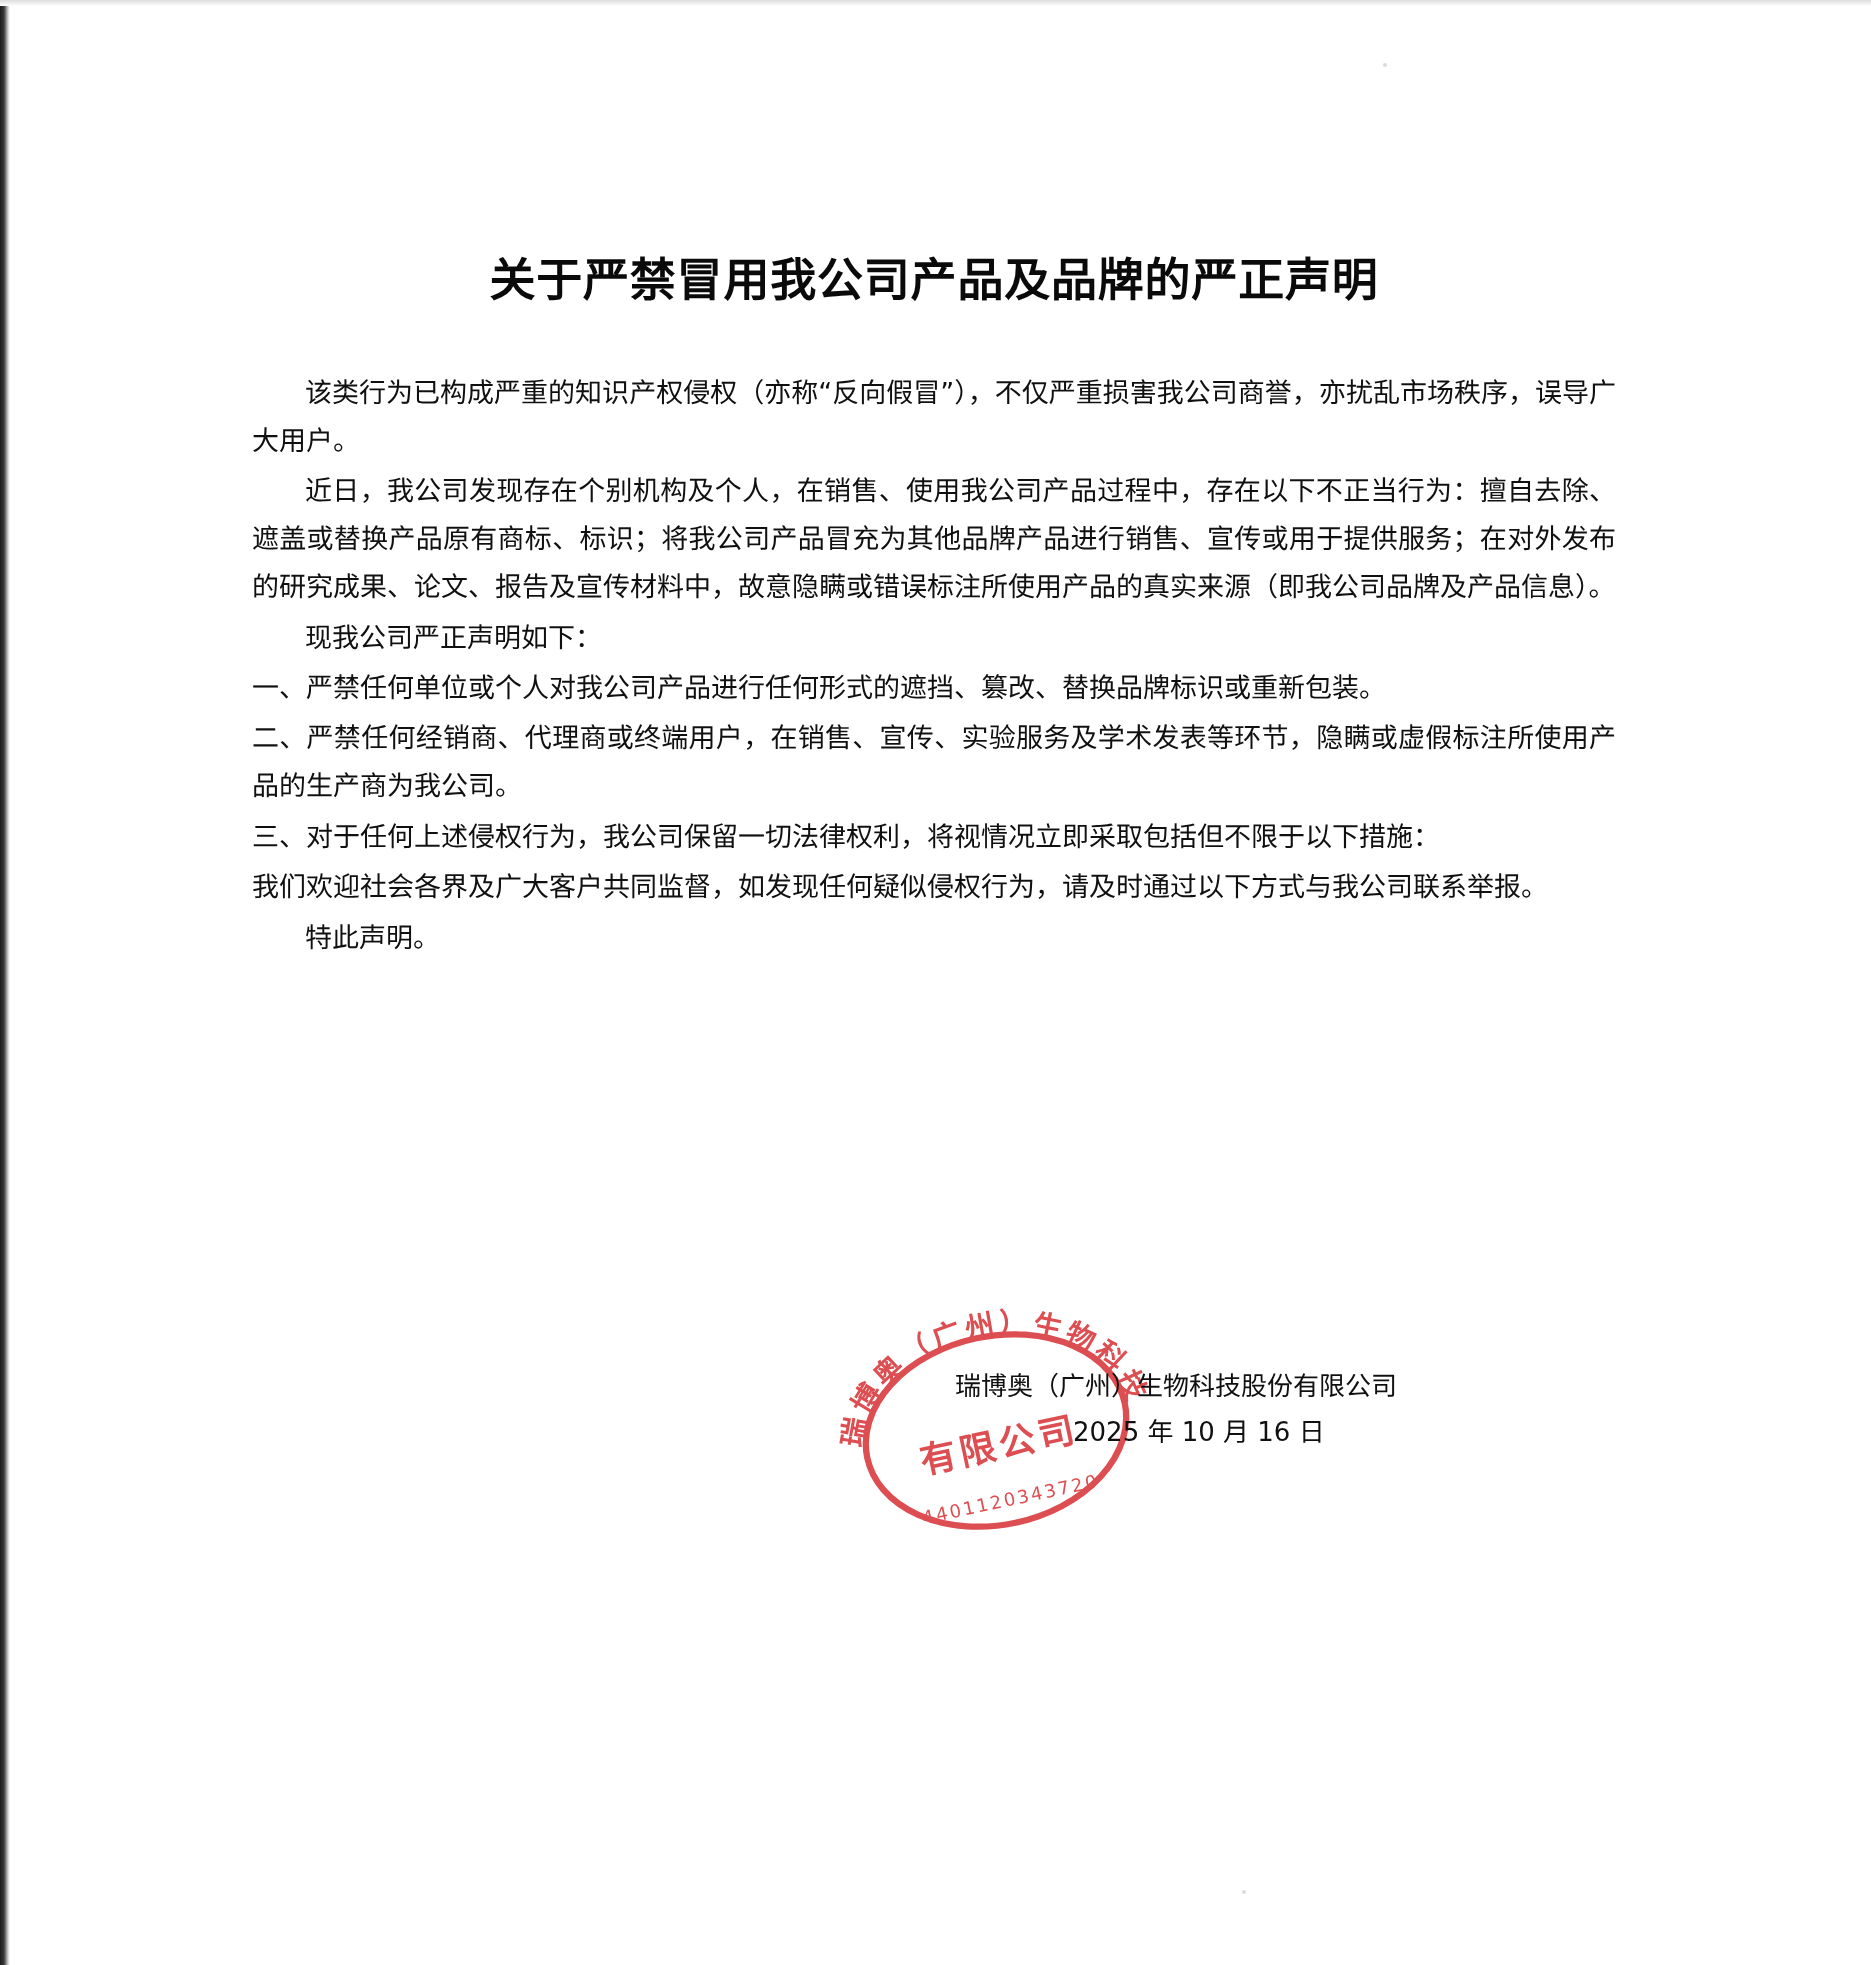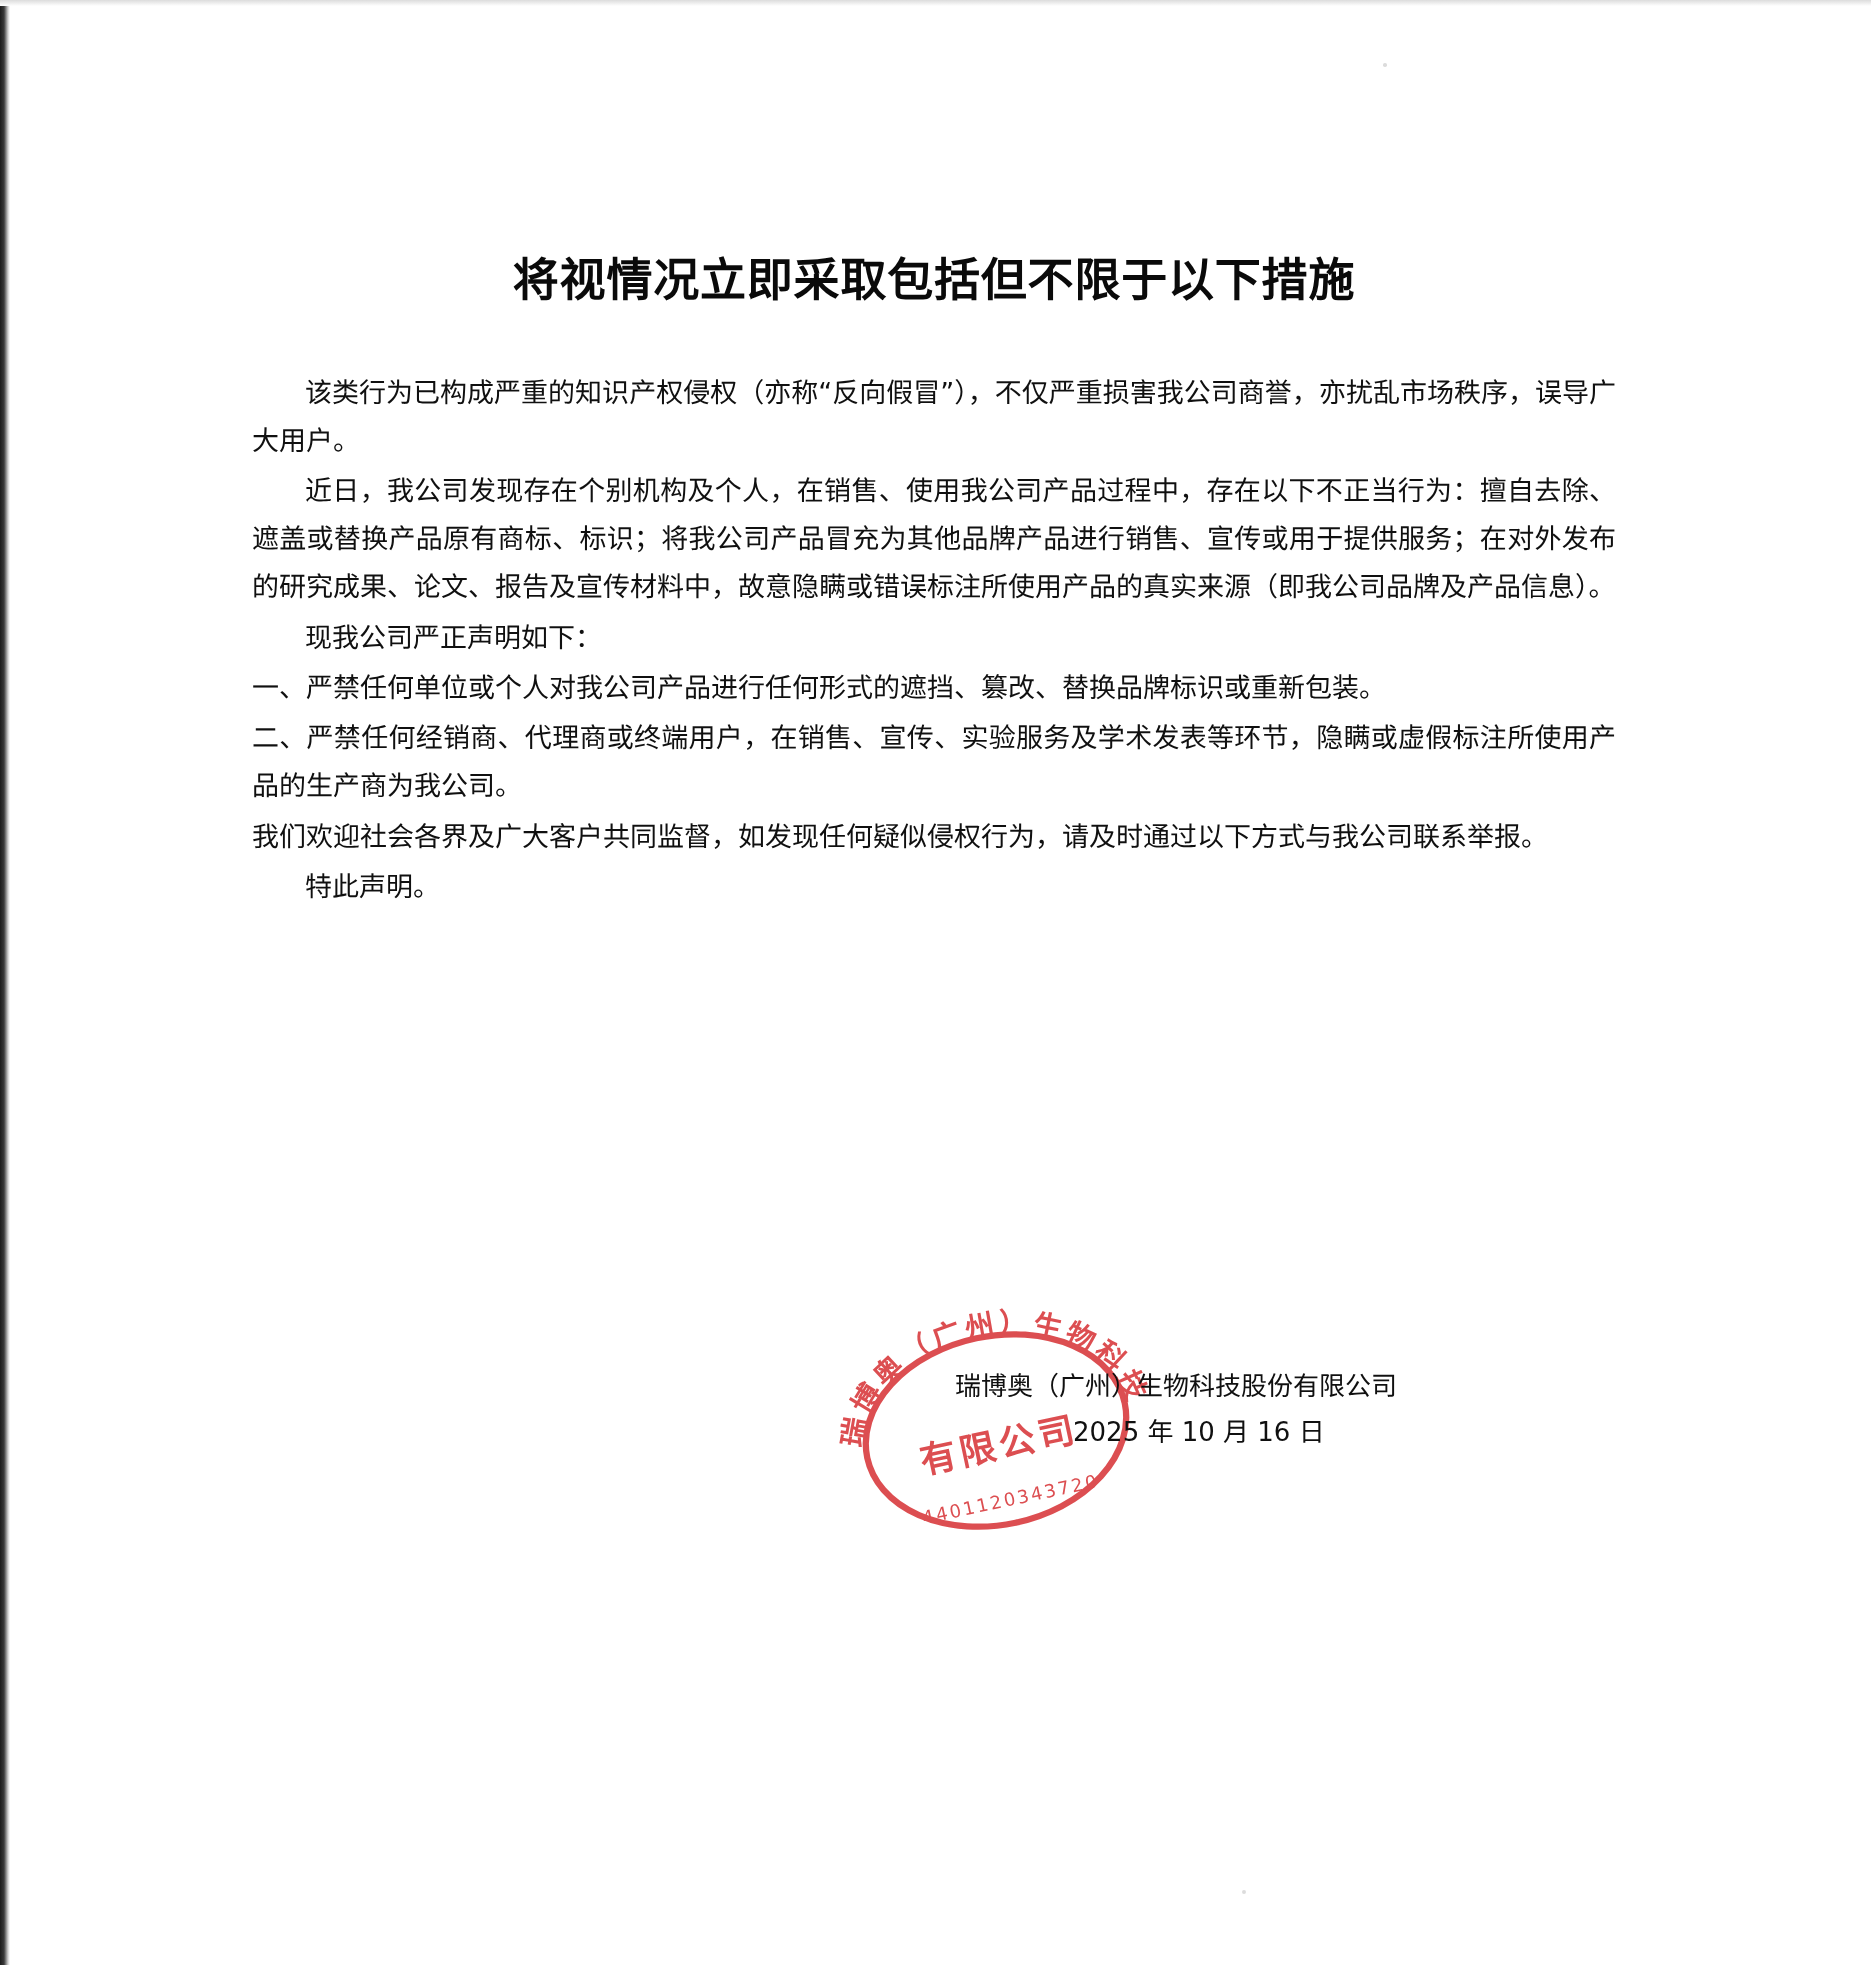--- a/index.html
+++ b/index.html
@@ -130,30 +130,31 @@
 
   <div class="scan-edge-left"></div>
   <div class="scan-edge-top"></div>
 
   <div class="speck" style="left:1242px;top:1890px;width:3.9px;height:3.9px;"></div>
 
   <div class="speck" style="left:1383px;top:63px;width:3.5px;height:3.5px;"></div>
 
   <div class="doc">
 
-    <h1 class="doc-title">将视情况立即采取包括但不限于以下措施</h1>
+    <h1 class="doc-title">关于严禁冒用我公司产品及品牌的严正声明</h1>
 
     <div class="body-block">
 
       <p class="para indent">该类行为已构成严重的知识产权侵权（亦称“反向假冒”），不仅严重损害我公司商誉，亦扰乱市场秩序，误导广大用户。</p>
       <p class="para indent">近日，我公司发现存在个别机构及个人，在销售、使用我公司产品过程中，存在以下不正当行为：擅自去除、遮盖或替换产品原有商标、标识；将我公司产品冒充为其他品牌产品进行销售、宣传或用于提供服务；在对外发布的研究成果、论文、报告及宣传材料中，故意隐瞒或错误标注所使用产品的真实来源（即我公司品牌及产品信息）。</p>
       <p class="para indent">现我公司严正声明如下：</p>
 
       <p class="clause">一、严禁任何单位或个人对我公司产品进行任何形式的遮挡、篡改、替换品牌标识或重新包装。</p>
       <p class="clause">二、严禁任何经销商、代理商或终端用户，在销售、宣传、实验服务及学术发表等环节，隐瞒或虚假标注所使用产品的生产商为我公司。</p>
+      <p class="clause">三、对于任何上述侵权行为，我公司保留一切法律权利，将视情况立即采取包括但不限于以下措施：</p>
 
 
       <p class="para">我们欢迎社会各界及广大客户共同监督，如发现任何疑似侵权行为，请及时通过以下方式与我公司联系举报。</p>
       <p class="para closing">特此声明。</p>
 
     </div>
   </div>
 
   <div class="seal">
     <svg viewBox="0 0 900 700" xmlns="http://www.w3.org/2000/svg">

